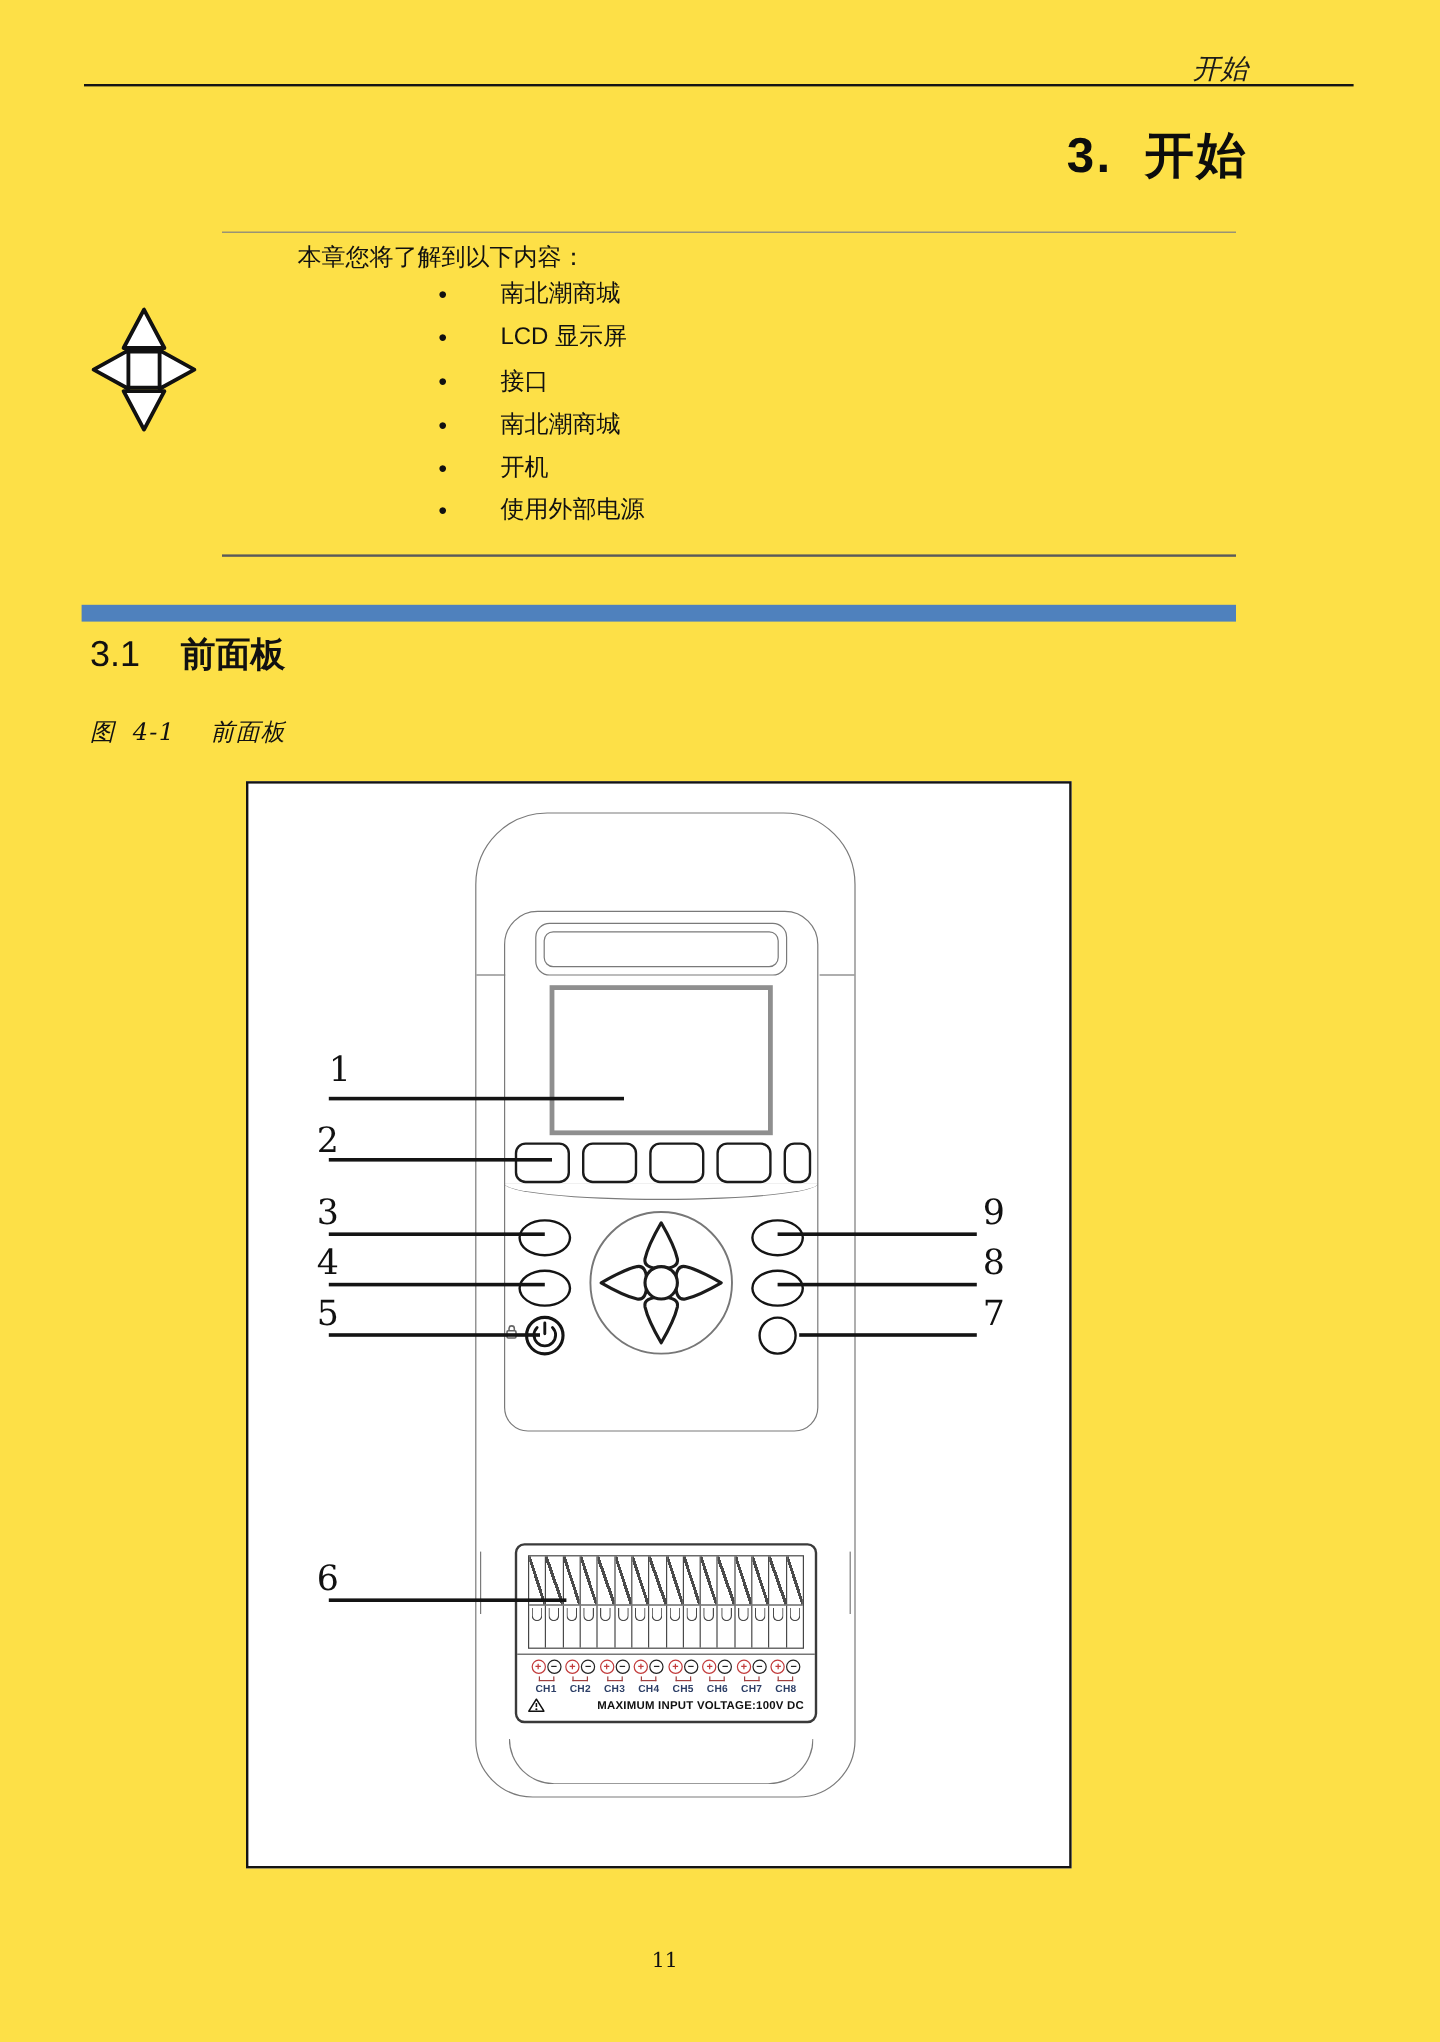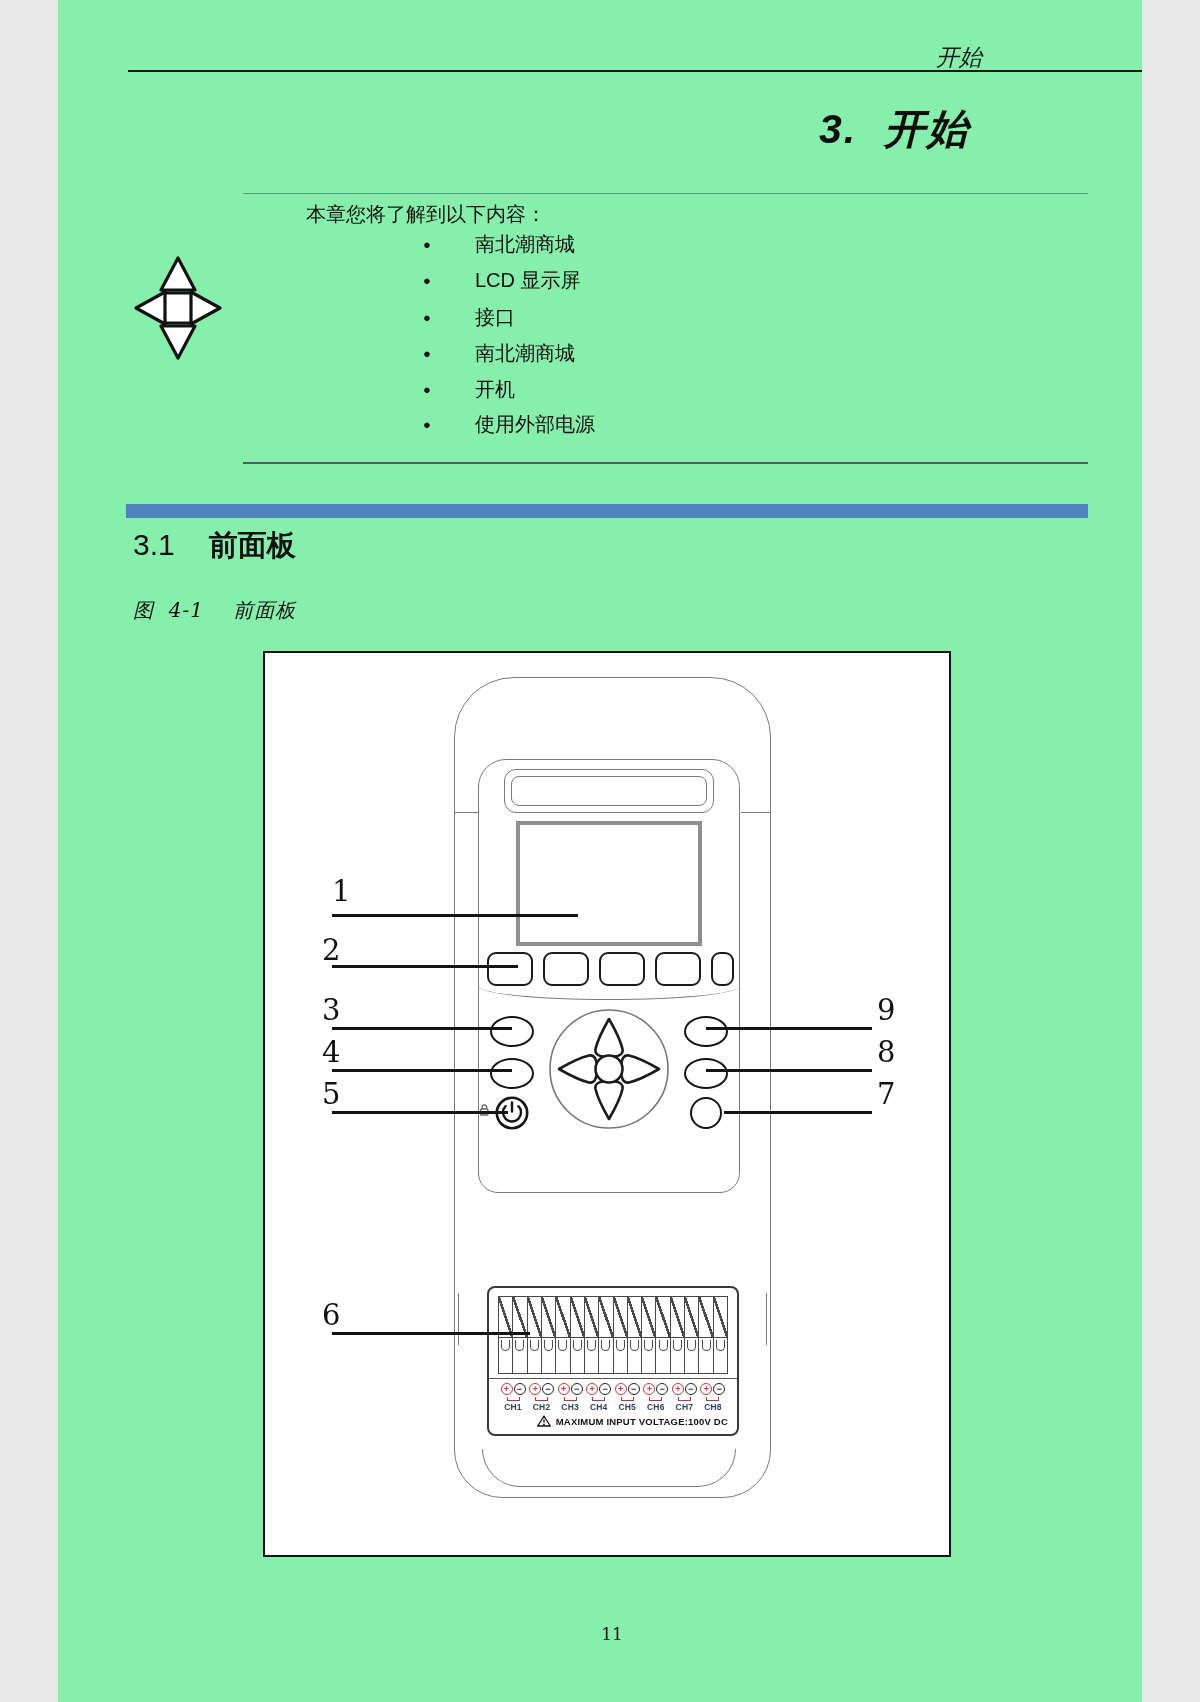--- a/index.html
+++ b/index.html
@@ -1,30 +1,30 @@
 <!DOCTYPE html>
 <html><head>
 <meta charset="utf-8">
 <style>
   * { margin:0; padding:0; box-sizing:border-box; }
   html,body { background:#e8e8e8; }
   .page {
-    position:relative; width:1084px; height:1702px; margin:0 auto;
-    background:#86efac; overflow:hidden;
+    position:relative; width:1200px; height:1702px; margin:0 auto;
+    background:#fde047; overflow:hidden;
     font-family:"Liberation Sans", sans-serif; color:#111;
   }
   
   .running-head {
     position:absolute; top:42px; right:160px;
     font-family:"DejaVu Serif", serif; font-style:italic; font-size:23px; color:#1a1a1a;
   }
   .head-rule { position:absolute; left:70px; top:70px; width:1058px; height:0; border-top:2.5px solid #141414; }
   .chapter-title {
-    position:absolute; top:102px; right:172px;
-    font-size:41px; font-weight:bold; letter-spacing:2px; white-space:pre; color:#0d0d0d;font-style:italic;
+    position:absolute; top:102px; right:160px;
+    font-size:41px; font-weight:bold; letter-spacing:2px; white-space:pre; color:#0d0d0d;
   }
   
   .intro-topline { position:absolute; left:185px; top:193px; width:845px; border-top:1.5px solid #808080; }
   .intro-botline { position:absolute; left:185px; top:462px; width:845px; border-top:2px solid #5a5a5a; }
   .intro-lead { position:absolute; left:200px; top:201px; font-size:20px;margin-left:48px; }
   .bullet-row { position:absolute; left:365px; display:flex; align-items:center; }
   .bullet-dot { font-size:13px; width:52px; }
   .bullet-label { font-size:20px; }
   .b0{top:231px}.b1{top:267px}.b2{top:304px}.b3{top:340px}.b4{top:376px}.b5{top:411px}
   .nav-diamond { position:absolute; left:70px; top:252px; }
@@ -77,21 +77,21 @@
   .term-divider { margin:4px -9px 0; border-top:1.4px solid #555; }
   .pairs { display:flex; justify-content:space-between; margin-top:4px; padding:0 1px; }
   .pair { display:flex; flex-direction:column; align-items:center; width:28px; }
   .pp { display:flex; gap:1px; }
   .conn { width:12px; height:12px; border-radius:50%; font-style:normal; font-size:9px; line-height:9px;
           display:flex; align-items:center; justify-content:center; font-weight:bold; }
   .plus  { border:1.8px solid #c23b3b; color:#c23b3b; }
   .minus { border:1.8px solid #222;    color:#222; }
   .bracket { display:block; width:13px; height:4px; margin-top:2px; border:1.4px solid #a04040; border-top:none; }
   .ch-label { font-size:8.5px; font-weight:bold; color:#2c3e66; margin-top:1px; letter-spacing:0.2px; }
-  .warn-row { position:static; display:flex; justify-content:flex-end; align-items:center; gap:5px; margin-top:3px; }
+  .warn-row { position:static; display:flex; justify-content:space-between; align-items:center; gap:5px; margin-top:3px; }
   .warn-text { font-size:9.5px; font-weight:bold; letter-spacing:0.2px; color:#111; }
   
   .lead-line { height:3px; background:#141414; }
   .l1{left:67px;top:261px;width:246px}
   .l2{left:67px;top:312px;width:186px}
   .l3{left:67px;top:374px;width:180px}
   .l4{left:67px;top:416px;width:180px}
   .l5{left:67px;top:458px;width:176px}
   .l6{left:67px;top:679px;width:198px}
   .l9{left:441px;top:374px;width:166px}

